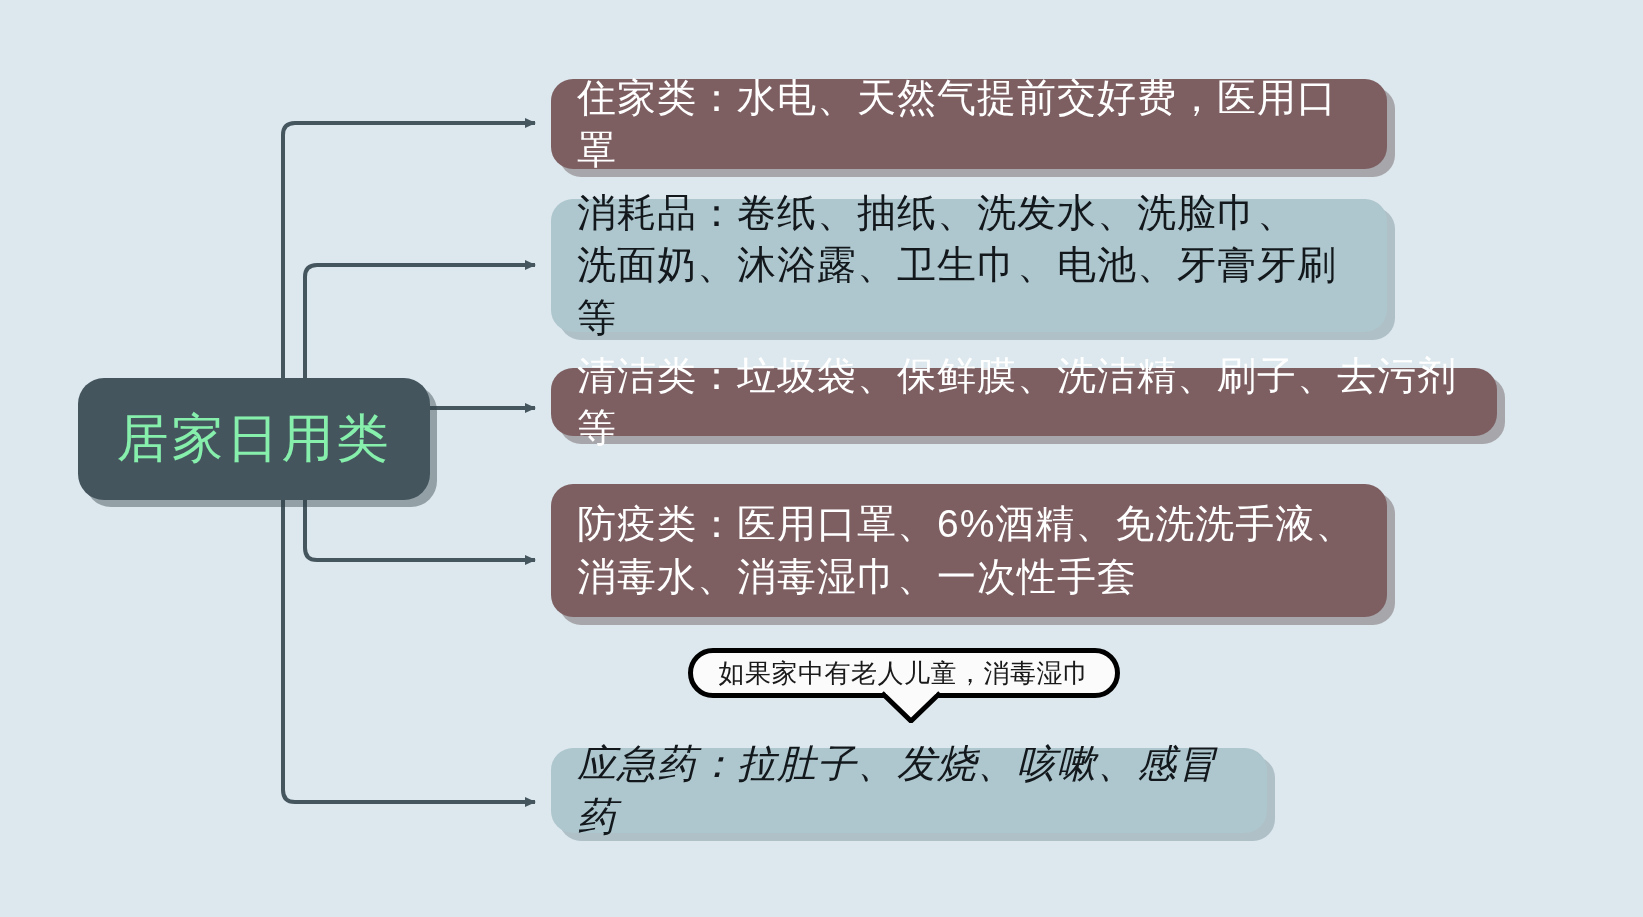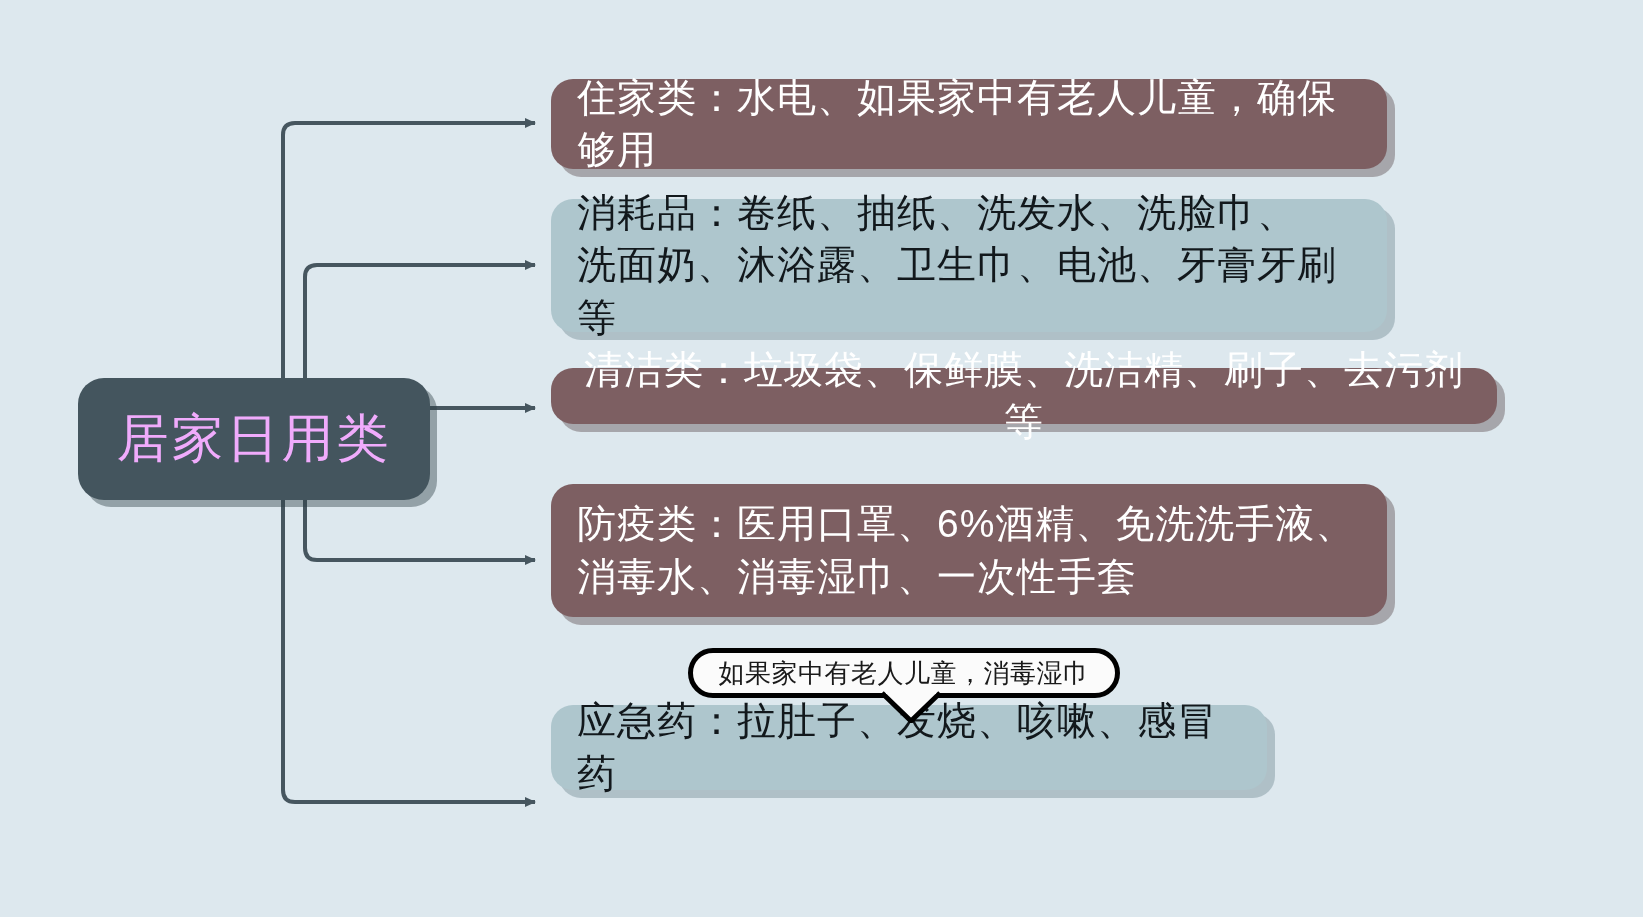--- a/index.html
+++ b/index.html
@@ -37,21 +37,21 @@
     width: 352px;
     height: 122px;
     background: #44555e;
     border-radius: 26px;
     box-shadow: 7px 7px 0 rgba(45,62,70,0.42);
     display: flex;
     align-items: center;
     justify-content: center;
   }
   .root-node .root-label {
-    color: #f0abfc;
+    color: #86efac;
     font-size: 52px;
     letter-spacing: 3px;
     line-height: 1.1;
     white-space: nowrap;
   }
 
   
   .cat-box {
     position: absolute;
     border-radius: 22px;
@@ -76,23 +76,23 @@
   .cat-box.light {
     background: #aec6cd;
     box-shadow: 8px 8px 0 rgba(137,159,168,0.55);
   }
   .cat-box.light .cat-text {
     color: #12181c;
   }
 
   #box-0 { left: 551px; top: 79px;  width: 836px; height: 90px; }
   #box-1 { left: 551px; top: 199px; width: 836px; height: 133px; }
-  #box-2 { left: 551px; top: 368px; width: 946px; height: 56px; text-align: center; }
+  #box-2 { left: 551px; top: 368px; width: 946px; height: 68px; }
   #box-3 { left: 551px; top: 484px; width: 836px; height: 133px; }
-  #box-4 { left: 551px; top: 705px; width: 716px; height: 85px; }
+  #box-4 { left: 551px; top: 748px; width: 716px; height: 85px; font-style: italic; }
 
   
   .callout {
     position: absolute;
     left: 688px;
     top: 648px;
     width: 432px;
     height: 50px;
     background: #fbfbfb;
     border: 5px solid #000000;
@@ -143,21 +143,21 @@
 
       <path d="M283,790 Q283,802 295,802 L535,802" marker-end="url(#arrow)"></path>
     </g>
   </svg>
 
   <div class="root-node">
     <span class="root-label">居家日用类</span>
   </div>
 
   <div class="cat-box dark" id="box-0">
-    <span class="cat-text">住家类：水电、如果家中有老人儿童，确保够用</span>
+    <span class="cat-text">住家类：水电、天然气提前交好费，医用口罩</span>
   </div>
 
   <div class="cat-box light" id="box-1">
     <span class="cat-text">消耗品：卷纸、抽纸、洗发水、洗脸巾、
 洗面奶、沐浴露、卫生巾、电池、牙膏牙刷等</span>
   </div>
 
   <div class="cat-box dark" id="box-2">
     <span class="cat-text">清洁类：垃圾袋、保鲜膜、洗洁精、刷子、去污剂等</span>
   </div>

